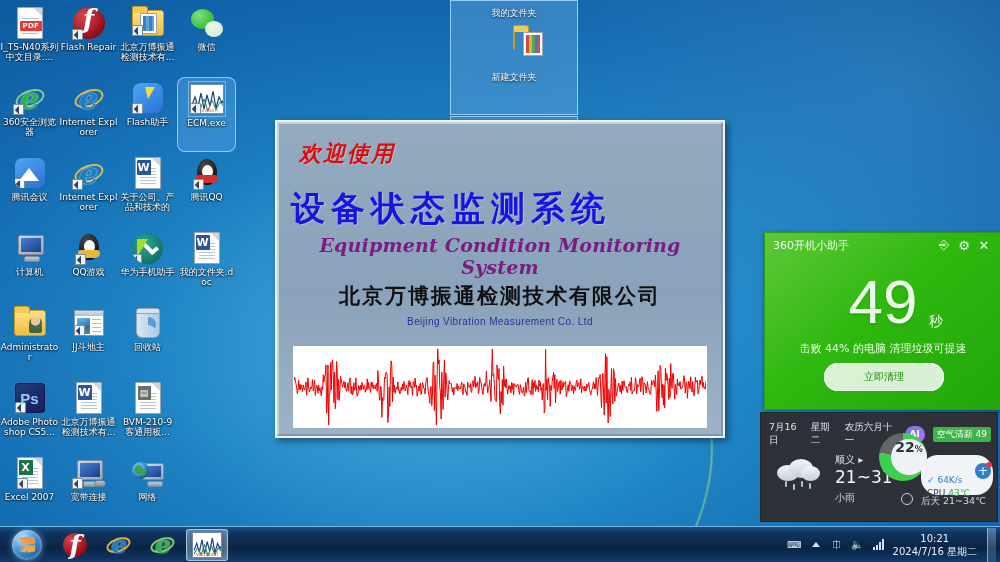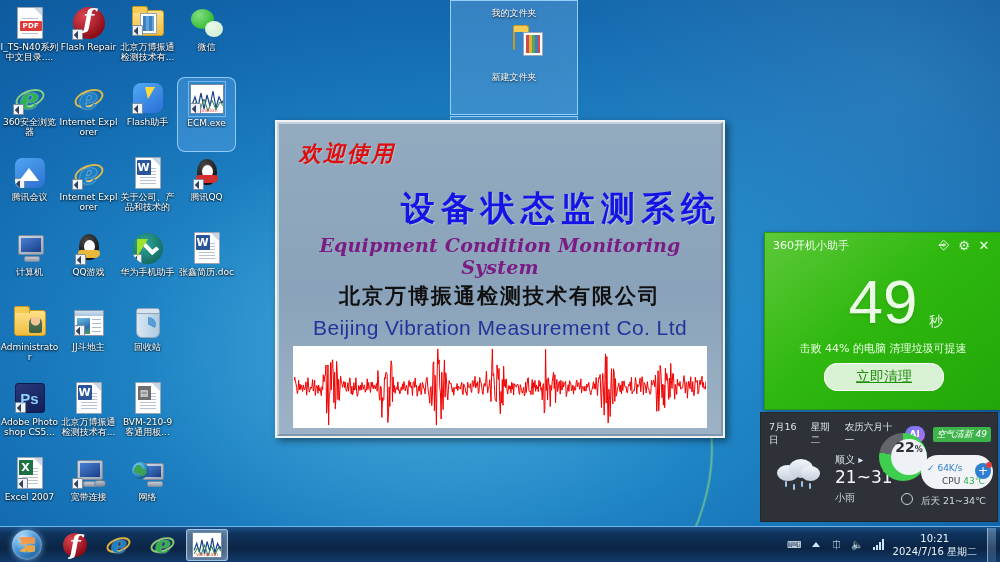--- a/index.html
+++ b/index.html
@@ -385,21 +385,21 @@
   #splash .welcome {
     position: absolute; left: 20px; top: 15px;
     font-family: "DejaVu Serif", serif;
     font-style: italic; font-weight: bold;
     font-size: 22px; color: #e00c0c;
     letter-spacing: 2px;
     text-shadow: 1px 1px 0 rgba(255,255,255,.25);
   }
   #splash .title-cn {
     position: absolute; left: 12px; right: 0; top: 62px;
-    text-align: right;
+    text-align: left;
     font-family: "DejaVu Serif", serif;
     font-size: 34px; font-weight: bold;
     color: #1414e6;
     letter-spacing: 6px;
     text-shadow: 1px 1px 1px rgba(255,255,255,.35);
   }
   #splash .title-en {
     position: absolute; left: 0; right: 0; top: 110px;
     text-align: center;
     font-family: "DejaVu Serif", serif;
@@ -412,21 +412,21 @@
     text-align: center;
     font-family: "DejaVu Serif", serif;
     font-size: 21px; font-weight: bold;
     color: #101010;
     letter-spacing: 2px;
   }
   #splash .company-en {
     position: absolute; left: 0; right: 0; top: 192px;
     text-align: center;
     font-family: "Liberation Sans", sans-serif;
-    font-size: 21px; color: #22349c;
+    font-size: 10px; color: #22349c;
     letter-spacing: .4px;
   }
   #splash .wave-box {
     position: absolute; left: 14px; right: 14px; top: 222px; height: 82px;
     background: #ffffff;
     border: 1px solid #ffffff;
   }
   #splash .wave-box svg { display: block; width: 100%; height: 100%; }
 
   
@@ -462,25 +462,24 @@
     font-size: 14px; color: #eafbe6;
   }
   #g360 .sub {
     position: absolute; left: 0; right: 0; top: 108px;
     text-align: center; font-size: 11px; color: #e9ffe3;
   }
   #g360 .cta {
     position: absolute; left: 59px; top: 130px;
     width: 120px; height: 28px; border-radius: 14px;
     background: rgba(255,255,255,.82);
-    color: #1f8f0c; font-size: 14px;
+    color: #1f8f0c; font-size: 10px;
     display: flex; align-items: center; justify-content: center;
     cursor: pointer;
     box-shadow: inset 0 0 0 1px rgba(255,255,255,.9);
-    text-decoration: underline;
   }
 
   
   #weather {
     position: absolute; left: 760px; top: 412px;
     width: 238px; height: 110px;
     background: #2e3238;
     border: 1px solid #23262b;
     color: #e8ecf1;
     overflow: hidden;
@@ -493,21 +492,20 @@
   #weather .ai {
     width: 22px; height: 17px; border-radius: 9px;
     background: linear-gradient(130deg,#6f7bf7,#b06ff0);
     color: #fff; font-size: 9px; font-weight: bold;
     display:flex; align-items:center; justify-content:center;
   }
   #weather .aqi {
     background: #3cb44a; color: #fff;
     font-size: 9px; padding: 1px 4px; border-radius: 2px;
     white-space: nowrap;
-    font-style: italic;
   }
   #weather .cloud {
     position: absolute; left: 14px; top: 44px;
     width: 48px; height: 32px;
   }
   #weather .cloud .c1, #weather .cloud .c2, #weather .cloud .c3 {
     position: absolute; border-radius: 50%;
     background: linear-gradient(#f3f6fa,#c5cfdc);
   }
   #weather .cloud .c1 { left: 2px; top: 8px; width: 22px; height: 16px; }
@@ -539,24 +537,24 @@
     width: 36px; height: 36px; border-radius: 50%;
     background: #eef1f5; color: #2e3238;
     display: flex; align-items: baseline; justify-content: center;
     font-size: 14px;
   }
   #weather .gauge .hole i { font-size: 8px; font-style: normal; }
   #weather .stats {
     position: absolute; left: 160px; top: 42px;
     width: 72px; height: 34px; border-radius: 17px;
     background: #f1f3f6; color: #3b4450;
-    font-size: 9px; padding: 8px 6px;
+    font-size: 9px; padding: 20px 6px;
   }
   #weather .stats .l1 { color: #2f7fd0; }
-  #weather .stats .l2 { margin-top: 3px; margin-left: 15px; }
+  #weather .stats .l2 { margin-top: 3px; }
   #weather .stats .l2 b { color: #2cb34a; font-weight: normal; }
   #weather .plus {
     position: absolute; right: 6px; top: 50px;
     width: 16px; height: 16px; border-radius: 50%;
     background: #2f7fd0; color: #fff; font-size: 12px;
     display: flex; align-items: center; justify-content: center;
   }
   #weather .plus:after {
     content: ""; position: absolute; right: -1px; top: -1px;
     width: 6px; height: 6px; border-radius: 50%; background: #e03a3a;
@@ -789,21 +787,21 @@
       <span class="lbl">华为手机助手</span>
     </div>
 
     <div class="dicon">
       <span class="glyph">
         <span class="ic-doc">
             <span class="lines"></span>
             <span class="wbadge">W</span>
           </span>
       </span>
-      <span class="lbl">张鑫简历.doc</span>
+      <span class="lbl">我的文件夹.doc</span>
     </div>
 
     <div class="dicon">
       <span class="glyph">
         <span class="ic-folder user"></span>
       </span>
       <span class="lbl">Administrator</span>
     </div>
 
     <div class="dicon">

